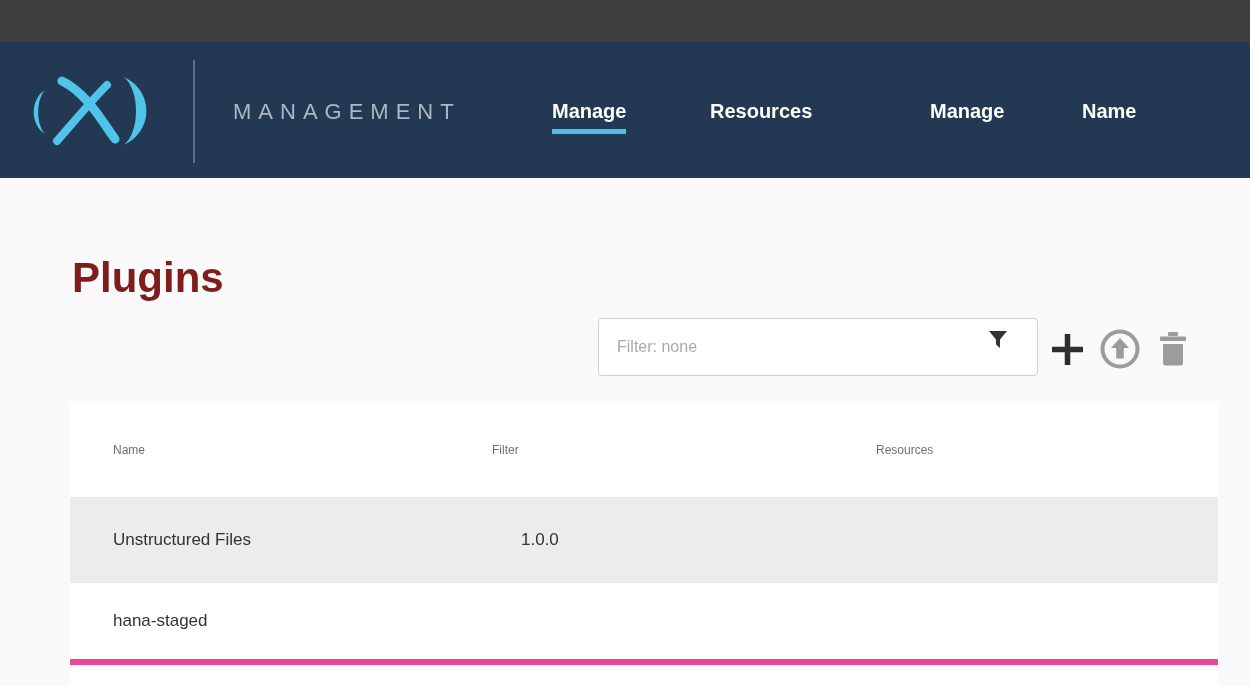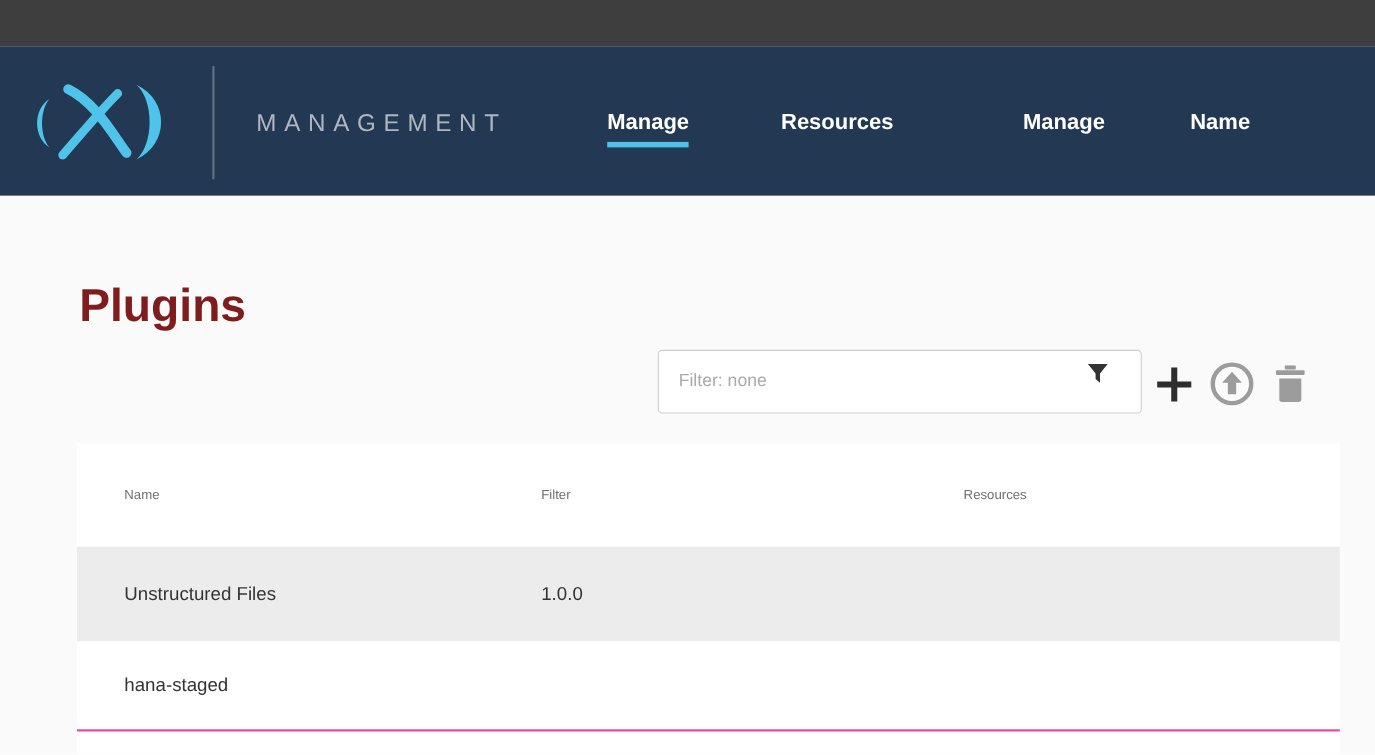--- a/index.html
+++ b/index.html
@@ -72,22 +72,22 @@
     background: #ffffff;
   }
   .t-row {
     display: grid;
     grid-template-columns: 379px 384px 1fr;
     align-items: center;
     padding-left: 43px;
   }
   .t-head { height: 94px; color: #6F6F6F; font-size: 12px; }
   .t-body-row { height: 86px; color: #333333; font-size: 17px; cursor: pointer; }
-  .row-selected { background: #ECECEC; }
-  .row-plain { height: 82px; border-bottom: 2px solid #ec4899; }
+  .row-selected { background: #ECECEC; gap: 29px; }
+  .row-plain { height: 82px; border-bottom: 6px solid #ec4899; }
 </style>
 </head>
 <body>
 
 <div class="topbar"></div>
 
 <div class="header">
   <svg class="logo" viewBox="0 0 128 70" xmlns="http://www.w3.org/2000/svg">
 
     <path d="M17,14 C2,23 2,49 17,58 C8,48 8,24 17,14 Z" fill="#4FC3EA"></path>

